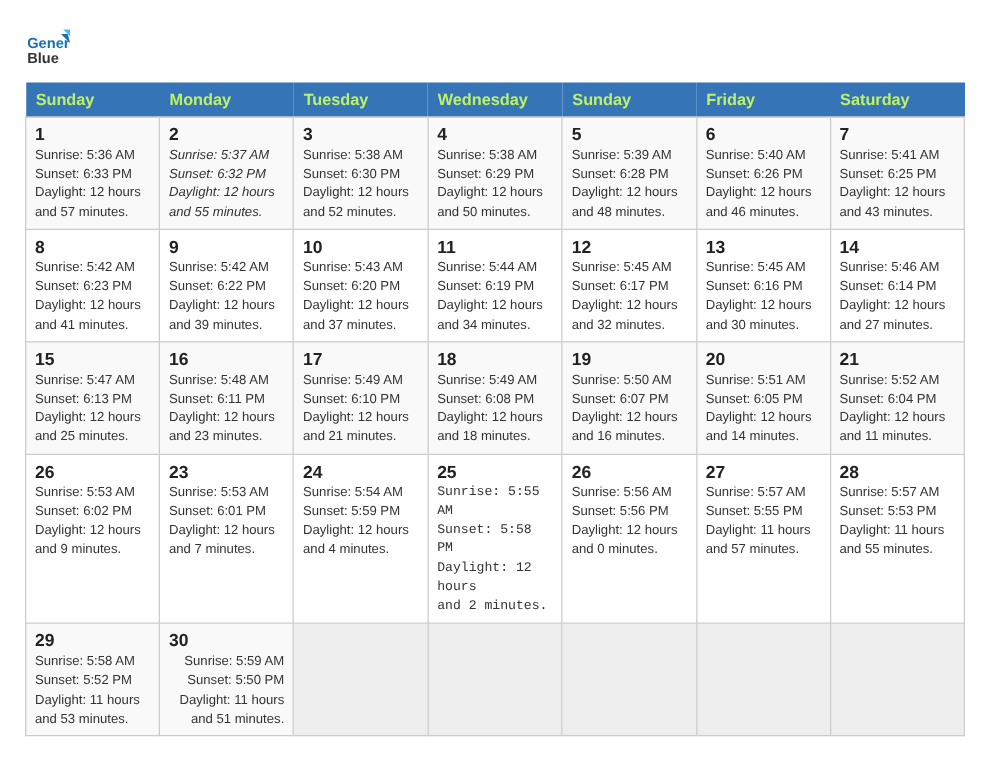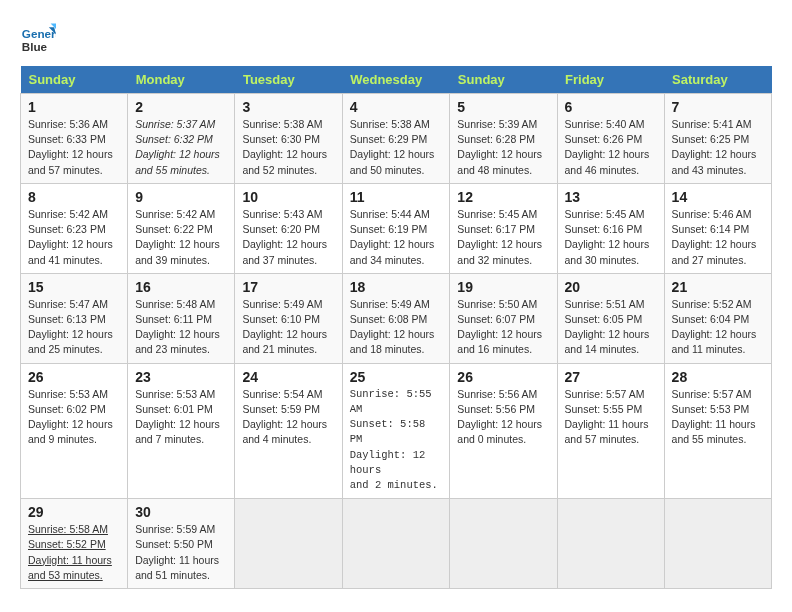--- a/index.html
+++ b/index.html
@@ -309,28 +309,28 @@
           <span class="day-num">28</span>
           <div class="day-info" style="white-space: pre-line;">Sunrise: 5:57 AM
 Sunset: 5:53 PM
 Daylight: 11 hours
 and 55 minutes.</div>
         </td>
       </tr>
       <tr>
         <td>
           <span class="day-num">29</span>
-          <div class="day-info" style="white-space: pre-line; text-decoration: underline;">Sunrise: 5:58 AM
+          <div class="day-info" style="white-space: pre-line;">Sunrise: 5:58 AM
 Sunset: 5:52 PM
 Daylight: 11 hours
 and 53 minutes.</div>
         </td>
         <td>
           <span class="day-num">30</span>
-          <div class="day-info" style="white-space: pre-line;">Sunrise: 5:59 AM
+          <div class="day-info" style="white-space: pre-line; text-align: right;">Sunrise: 5:59 AM
 Sunset: 5:50 PM
 Daylight: 11 hours
 and 51 minutes.</div>
         </td>
         <td class="empty"></td>
         <td class="empty"></td>
         <td class="empty"></td>
         <td class="empty"></td>
         <td class="empty"></td>
       </tr>

